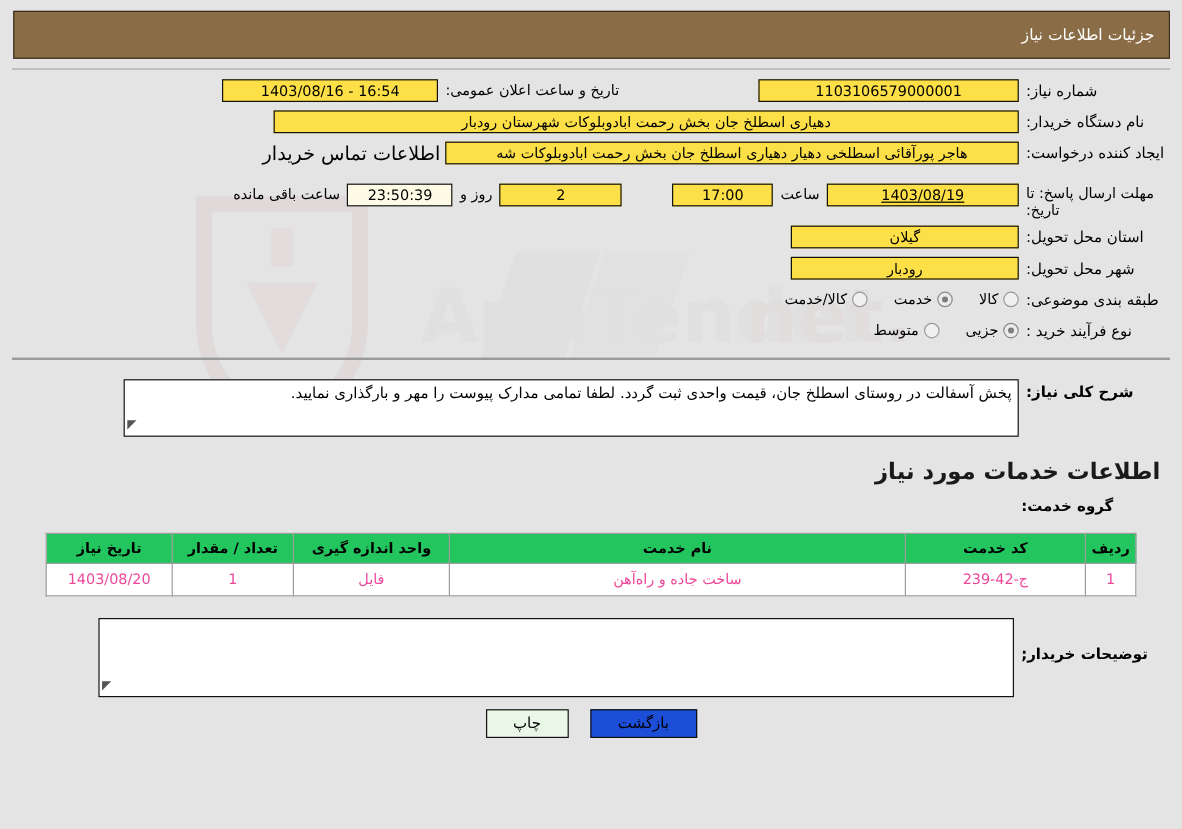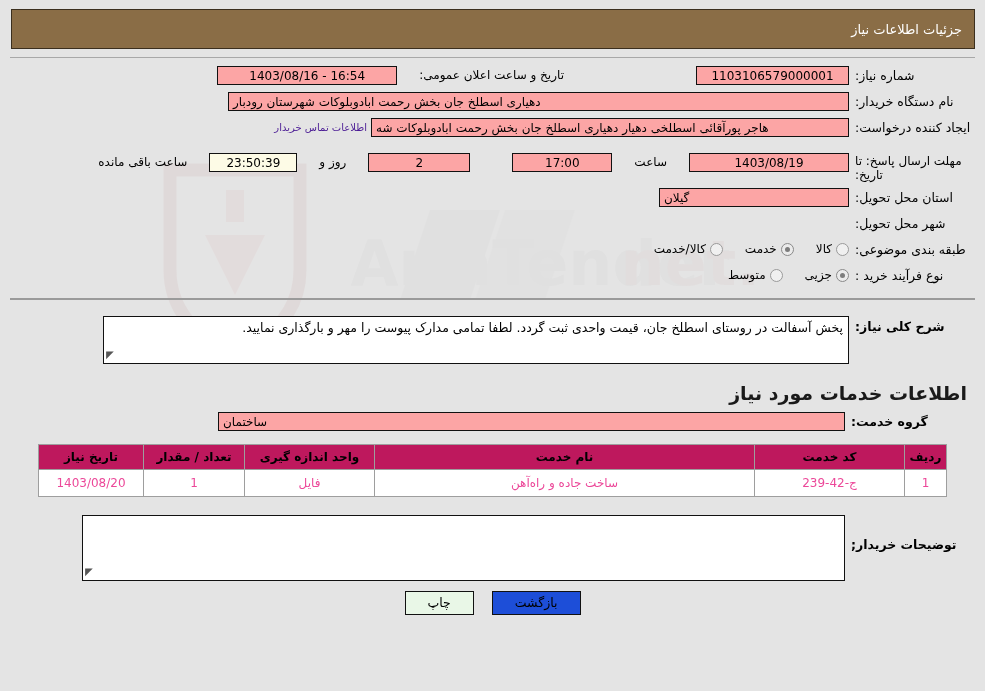--- a/index.html
+++ b/index.html
@@ -76,38 +76,38 @@
     text-align: left;
     padding-left: 6px;
     white-space: nowrap;
     flex: 0 0 auto;
   }
   .lbl-w1 { width: 120px; text-align: left; }
 
   
   .box {
     border: 1px solid #111;
-    background: #fca5a5;
+    background: #fde047;
     height: 19px;
     line-height: 19px;
     font-size: 12px;
     color: #000;
     padding: 0 4px;
     box-sizing: border-box;
     text-align: center;
     overflow: hidden;
     white-space: nowrap;
   }
-  .box.rt { text-align: left; }
+  .box.rt { text-align: center; }
   .box.cream { background: #fdfbe6; }
 
   .mini-lbl {
     font-size: 12px;
     color: #000;
-    padding: 0 22px;
+    padding: 0 6px;
     white-space: nowrap;
   }
 
   
   .radio-wrap {
     display: flex;
     align-items: center;
     gap: 4px;
     margin-left: 22px;
   }
@@ -138,22 +138,22 @@
   .checkbox {
     width: 13px; height: 13px;
     border: 1px solid #9a9a9a;
     background: #f2f2f2;
     box-sizing: border-box;
     display: inline-block;
     flex: 0 0 auto;
   }
 
   .link {
-    color: #4c1d95;
-    font-size: 10px;
+    color: #000000;
+    font-size: 16px;
     text-decoration: none;
     white-space: nowrap;
     padding: 0 4px;
     cursor: pointer;
     text-align: center;
   }
 
   
   .sec-title {
     font-size: 19px;
@@ -187,21 +187,21 @@
 
   
   table.grid {
     border-collapse: collapse;
     width: 908px;
     margin: 0 auto;
     font-size: 12px;
     table-layout: fixed;
   }
   table.grid th {
-    background: #be185d;
+    background: #22c55e;
     border: 1px solid #9e9e9e;
     color: #000;
     font-weight: bold;
     height: 24px;
     font-size: 12px;
     text-align: center;
     padding: 0 2px;
   }
   table.grid td {
     background: #ffffff;
@@ -253,54 +253,55 @@
 <div class="page">
 
   <div class="header-bar">
     <span class="header-title">جزئیات اطلاعات نیاز</span>
   </div>
 
   <div class="panel">
 
     <div class="row">
       <span class="lbl lbl-w1">شماره نیاز:</span>
-      <div class="box" style="width:153px;">1103106579000001</div>
+      <div class="box" style="width:217px;">1103106579000001</div>
       <span class="mini-lbl" style="margin-right:110px;">تاریخ و ساعت اعلان عمومی:</span>
       <div class="box" style="width:180px;">16:54 - 1403/08/16</div>
     </div>
 
     <div class="row">
       <span class="lbl lbl-w1">نام دستگاه خریدار:</span>
       <div class="box rt" style="width:621px;">دهیاری اسطلخ جان بخش رحمت ابادوبلوکات شهرستان رودبار</div>
     </div>
 
     <div class="row">
       <span class="lbl lbl-w1">ایجاد کننده درخواست:</span>
       <div class="box rt" style="width:478px;">هاجر پورآقائی اسطلخی دهیار دهیاری اسطلخ جان بخش رحمت ابادوبلوکات شه</div>
       <a class="link">اطلاعات تماس خریدار</a>
     </div>
 
     <div class="row">
       <span class="lbl lbl-w1" style="white-space:normal; line-height:14px; font-size:12px;margin-top:12px;">مهلت ارسال پاسخ: تا تاریخ:</span>
-      <div class="box" style="width:160px;">1403/08/19</div>
+      <div class="box" style="width:160px;text-decoration:underline;">1403/08/19</div>
       <span class="mini-lbl">ساعت</span>
-      <div class="box" style="width:100px;">17:00</div>
+      <div class="box" style="width:84px;">17:00</div>
       <div class="box" style="width:102px; margin-right:42px;">2</div>
       <span class="mini-lbl">روز و</span>
       <div class="box cream" style="width:88px;">23:50:39</div>
       <span class="mini-lbl">ساعت باقی مانده</span>
     </div>
 
     <div class="row">
       <span class="lbl lbl-w1">استان محل تحویل:</span>
       <div class="box rt" style="width:190px;">گیلان</div>
     </div>
 
     <div class="row">
       <span class="lbl lbl-w1">شهر محل تحویل:</span>
+      <div class="box rt" style="width:190px;">رودبار</div>
     </div>
 
     <div class="row">
       <span class="lbl lbl-w1">طبقه بندی موضوعی:</span>
       <div class="radio-wrap">
         <span class="radio"></span>
         <span class="radio-label">کالا</span>
       </div>
       <div class="radio-wrap">
         <span class="radio on"></span>
@@ -334,21 +335,20 @@
         <span class="grip">◥</span>
       </div>
     </div>
   </div>
 
   <div style="margin:4px 14px 0 10px;">
     <div class="sec-title">اطلاعات خدمات مورد نیاز</div>
 
     <div class="row">
       <span class="lbl lbl-w1" style="font-weight:bold;">گروه خدمت:</span>
-      <div class="box rt" style="width:627px;">ساختمان</div>
     </div>
   </div>
 
   <div style="margin-top:12px;">
     <table class="grid">
       <colgroup>
         <col style="width:42px">
         <col style="width:150px">
         <col style="width:380px">
         <col style="width:130px">

